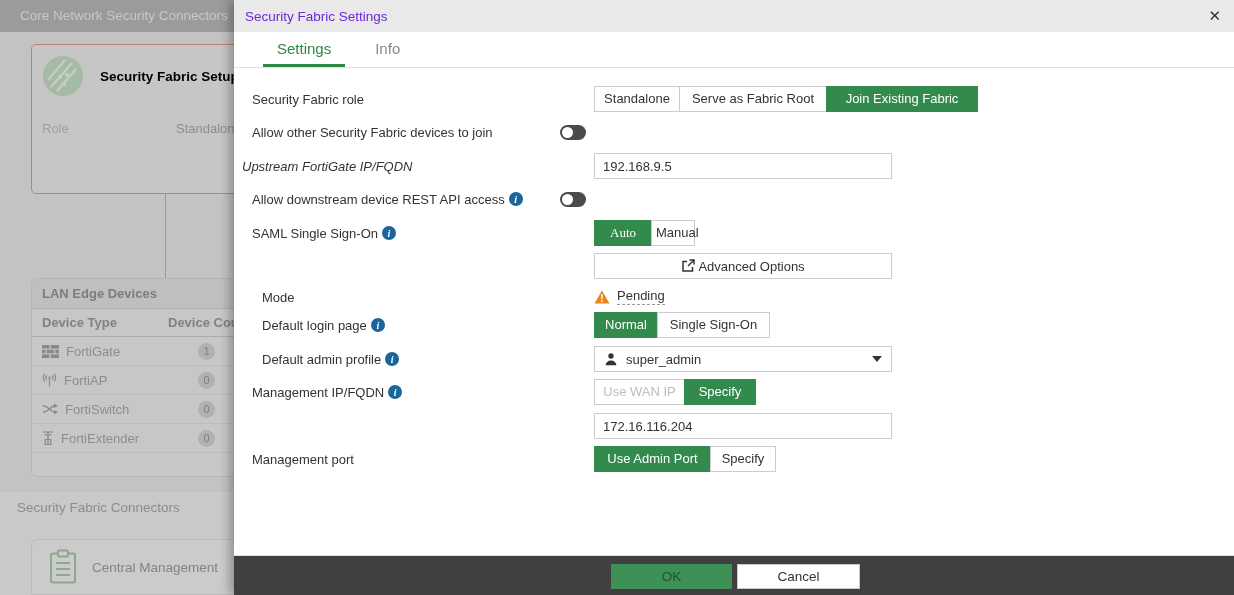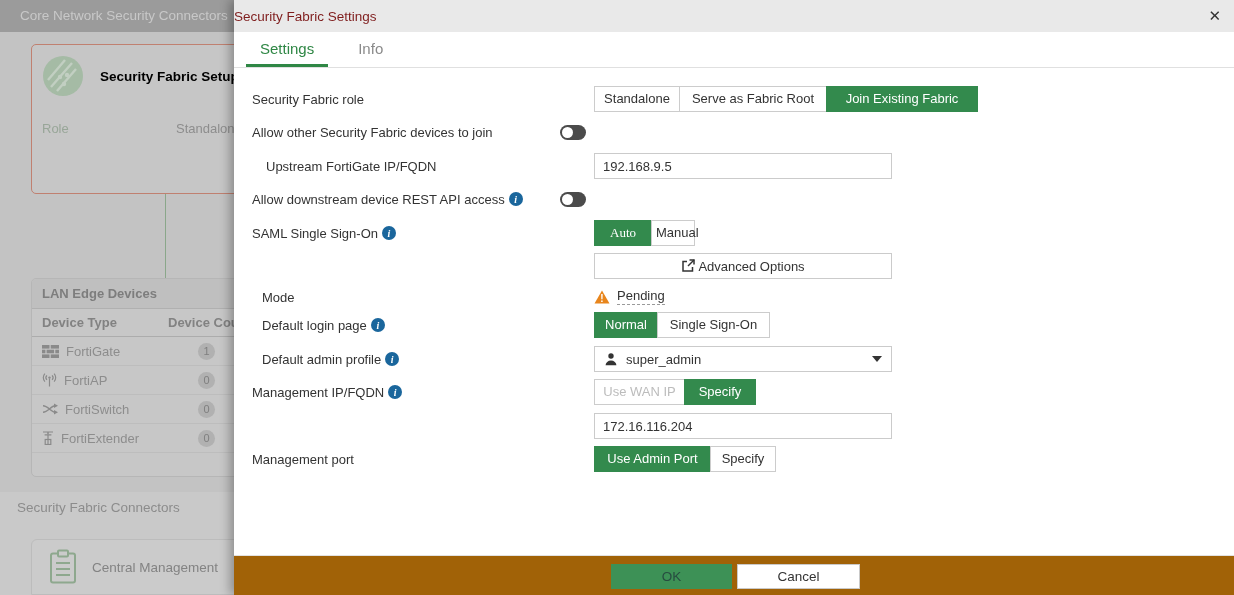--- a/index.html
+++ b/index.html
@@ -35,23 +35,23 @@
   .conn-title { left:17px; top:500px; color:#8c8c8c; font-size:13.5px; }
   .central-card { left:31px; top:539px; width:660px; height:56px; background:#cbcbcb;
                   border:1px solid #bcbcbc; border-radius:6px 6px 0 0; display:flex; align-items:center; }
   .central-card .ic { margin-left:17px; }
   .central-title { margin-left:15px; font-weight:normal; color:#838383; font-size:13.5px; }
 
   
   #modal { position:absolute; left:234px; top:0; width:1000px; height:595px; background:#ffffff;
            box-shadow:-4px 0 10px rgba(0,0,0,0.30); }
   .m-head { height:32px; background:#e9e9e9; display:flex; align-items:center; }
-  .m-title { font-size:13.5px; color:#7f1d1d; }
+  .m-title { padding-left:11px; font-size:13.5px; color:#6d28d9; }
   .m-close { margin-left:auto; margin-right:13px; font-size:15px; font-weight:bold; color:#333; cursor:pointer; }
-  .m-tabs { height:36px; border-bottom:1px solid #e0e0e0; display:flex; align-items:stretch; padding-left:12px; }
+  .m-tabs { height:36px; border-bottom:1px solid #e0e0e0; display:flex; align-items:stretch; padding-left:29px; }
   .m-tab { padding:0 14px; line-height:33px; font-size:15px; color:#8a8a8a; cursor:pointer; }
   .m-tab.active { color:#2f8745; border-bottom:3px solid #2f8745; }
   .m-tab + .m-tab { margin-left:16px; }
 
   .f-label { position:absolute; height:26px; display:flex; align-items:center; gap:4px; color:#333; }
   .seg { position:absolute; display:flex; height:26px; }
   .seg-opt { height:26px; line-height:24px; text-align:center; background:#fff; border:1px solid #cccccc;
              color:#333; padding:0 4px; cursor:pointer; }
   .seg-opt + .seg-opt { margin-left:-1px; }
   .seg-opt.sel { background:#338a4d; border-color:#338a4d; color:#fff; }
@@ -64,21 +64,21 @@
              display:flex; align-items:center; justify-content:center; gap:3px; cursor:pointer; }
   .info-i { width:14px; height:14px; border-radius:50%; background:#1a669c; color:#fff;
             font-family:"Liberation Serif",serif; font-weight:bold; font-size:10px; font-style:italic;
             display:inline-flex; align-items:center; justify-content:center; flex:0 0 auto; }
   .pending { position:absolute; display:flex; align-items:center; gap:7px; }
   .pending-text { border-bottom:1px dashed #9a9a9a; padding-bottom:1px; cursor:pointer; }
   .select { position:absolute; width:298px; height:26px; border:1px solid #cbcbcb; background:#fff;
             display:flex; align-items:center; gap:8px; padding:0 9px; cursor:pointer; }
   .caret { margin-left:auto; width:0; height:0; border-left:5px solid transparent;
            border-right:5px solid transparent; border-top:6px solid #333; }
-  .m-foot { position:absolute; left:0; top:555px; width:1000px; height:40px; background:#a16207;
+  .m-foot { position:absolute; left:0; top:555px; width:1000px; height:40px; background:#404040;
             border-top:1px solid #e2e2e2; }
   .btn { position:absolute; top:8px; height:25px; font-size:13.5px; text-align:center; line-height:24px;
          cursor:pointer; font-family:inherit; }
   .btn-ok { left:377px; width:121px; background:#3d9156; color:#274c40; border:1px solid #3d9156; }
   .btn-cancel { left:503px; width:123px; background:#fff; color:#333; border:1px solid #c9c9c9; }
 </style>
 </head>
 <body>
 
 <div id="bg">
@@ -203,21 +203,21 @@
     <span class="m-tab active">Settings</span>
     <span class="m-tab">Info</span>
   </div>
 
   <div class="f-label" style="left:18px; top:86px;">
     <span>Security Fabric role</span>
   </div>
   <div class="f-label" style="left:18px; top:119px;">
     <span>Allow other Security Fabric devices to join</span>
   </div>
-  <div class="f-label" style="left:32px; top:153px;">
+  <div class="f-label" style="left:8px; top:153px;font-style:italic;">
     <span>Upstream FortiGate IP/FQDN</span>
   </div>
   <div class="f-label" style="left:18px; top:186px;">
     <span>Allow downstream device REST API access</span>
     <span class="info-i">i</span>
   </div>
   <div class="f-label" style="left:18px; top:220px;">
     <span>SAML Single Sign-On</span>
     <span class="info-i">i</span>
   </div>

